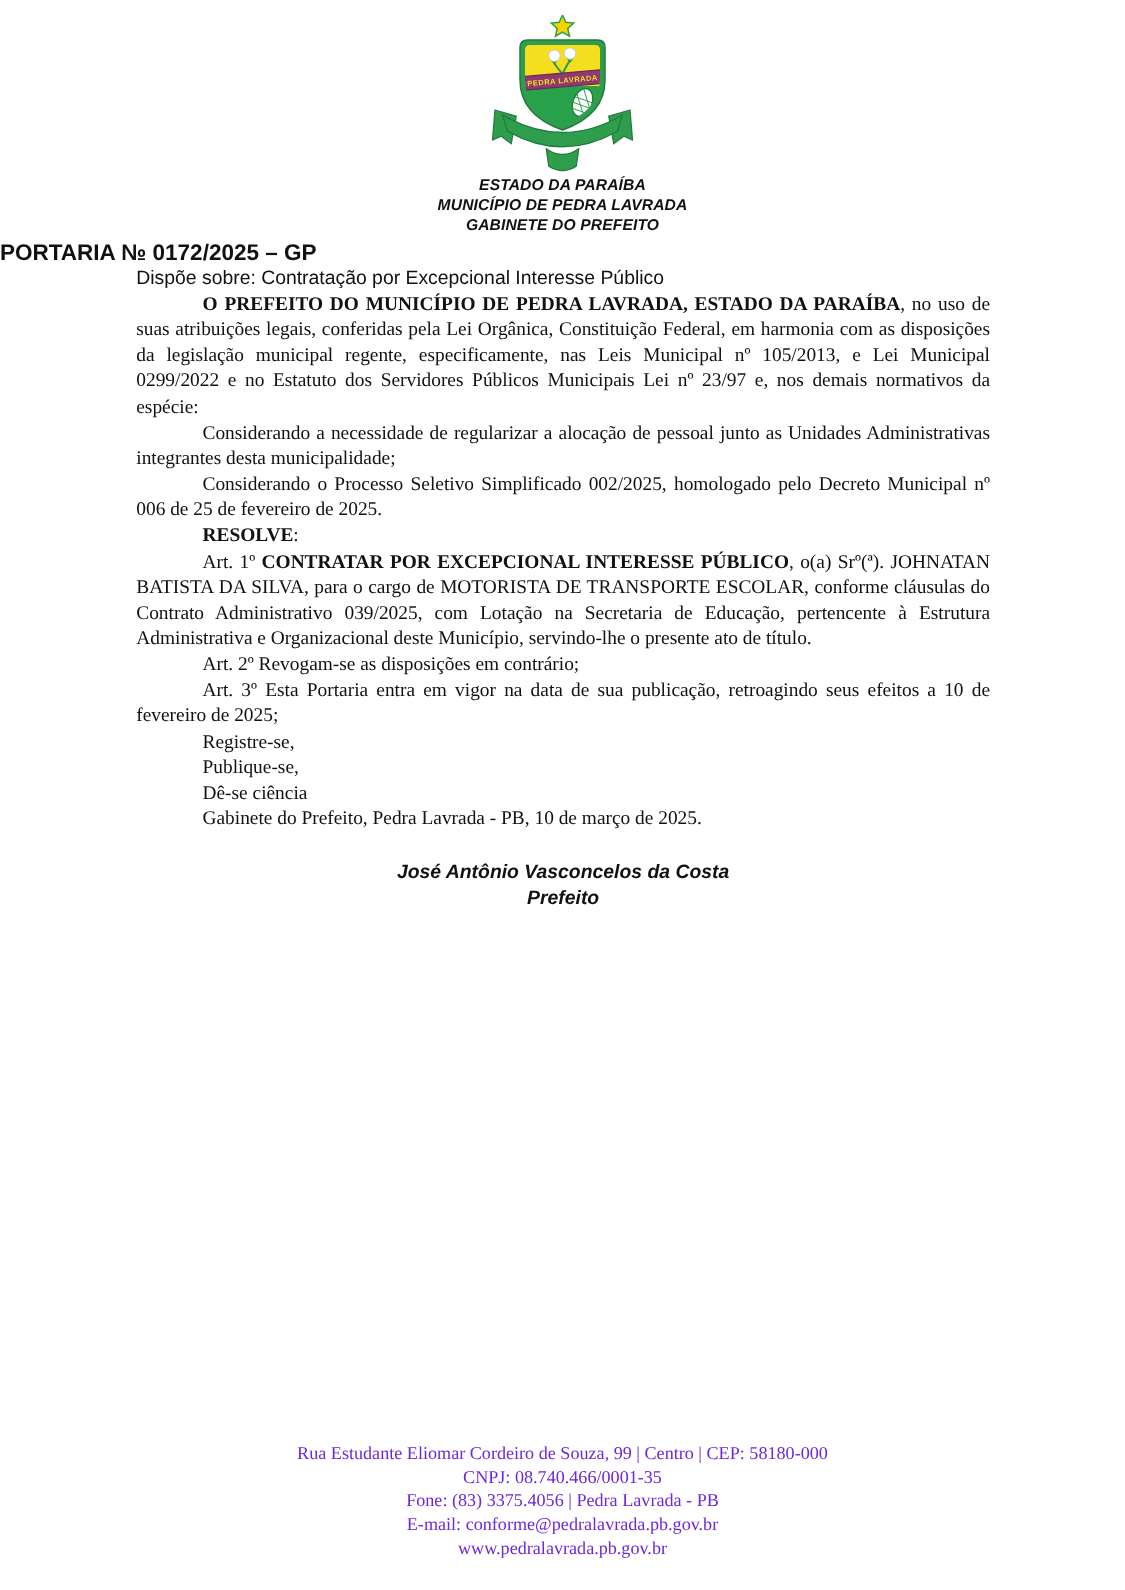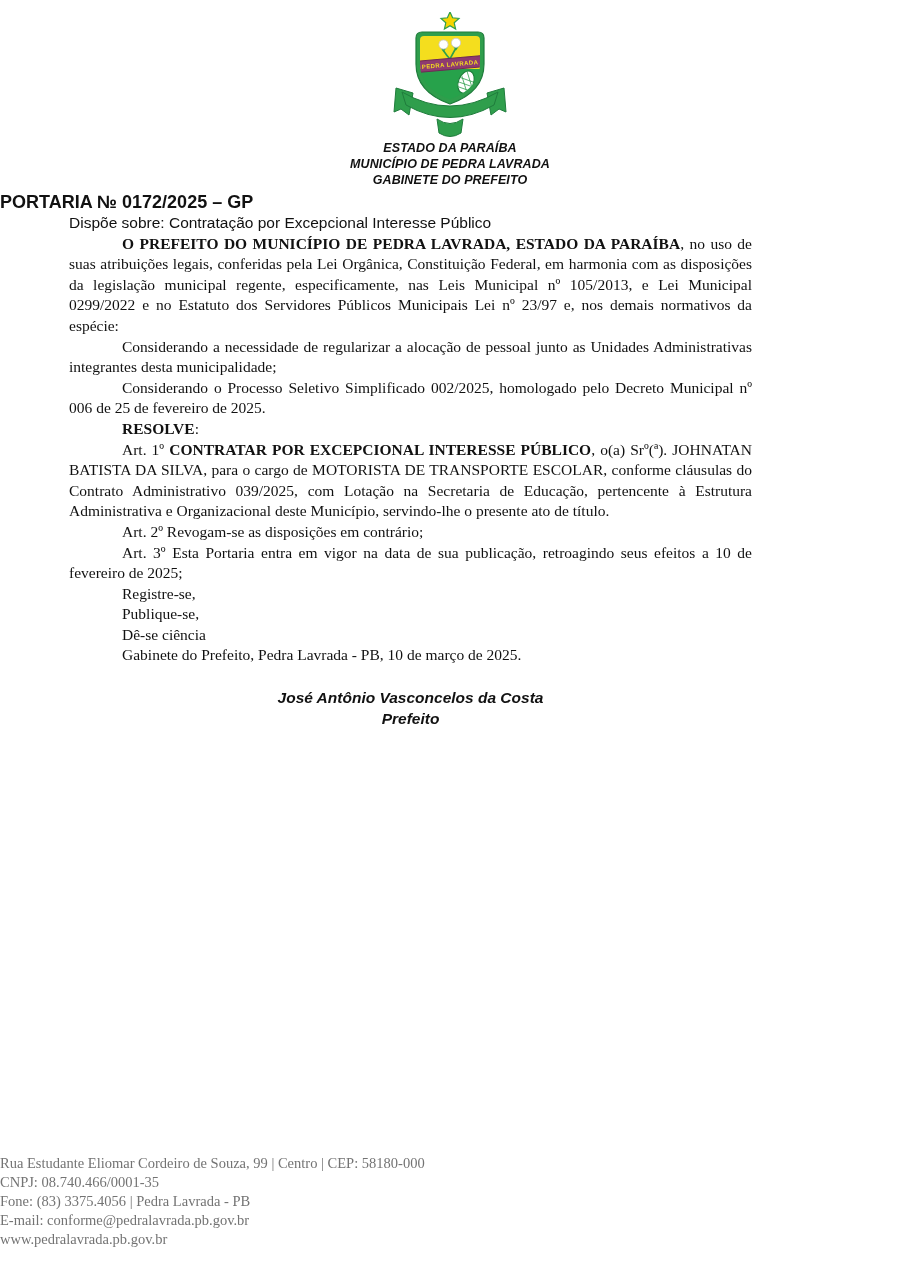--- a/index.html
+++ b/index.html
@@ -27,21 +27,21 @@
     font-style: italic;
   }
   .hdr-title {
     font-weight: bold;
     font-size: 18px;
     line-height: 22px;
     margin-top: 3px;
   }
   
   .content {
-    margin-left: 69px;
+    margin-left: 109px;
     width: 683px;
     font-size: 15.5px;
     line-height: 20.6px;
     text-align: justify;
   }
   .content p { margin: 0; }
   .p-indent { text-indent: 53px; font-family: Liberation Serif, serif; }
   .subject {
     margin-left: 250px;
     margin-top: 4px;
@@ -60,24 +60,25 @@
     font-weight: bold;
     font-style: italic;
   }
   .signature div { line-height: 20.6px; }
   
   .footer {
     position: absolute;
     top: 1154px;
     left: 0;
     width: 900px;
+    text-align: center;
     font-family: "Liberation Serif", "DejaVu Serif", serif;
     font-size: 14.5px;
     line-height: 19px;
-    color: #737373;
+    color: #6d28d9;
   }
 </style>
 </head>
 <body>
 
 <div class="page">
 
   <div class="logo-wrap">
     <svg width="120" height="128" viewBox="0 0 120 128">
 

